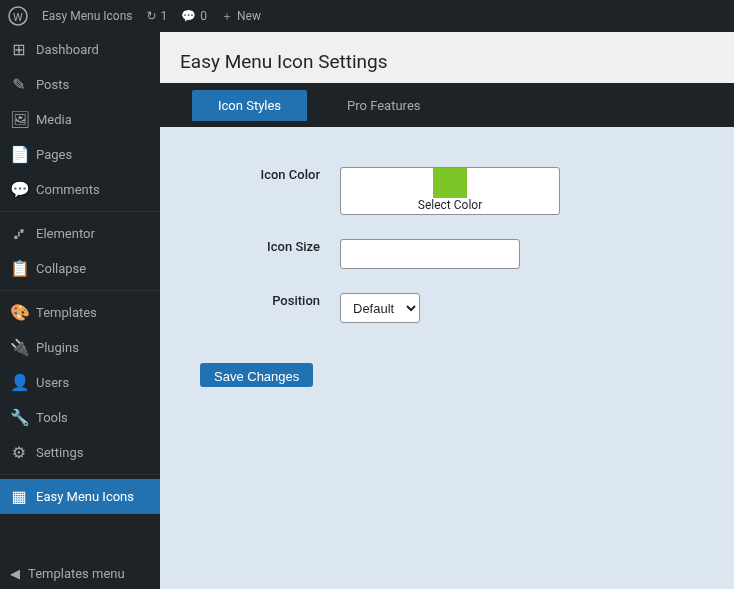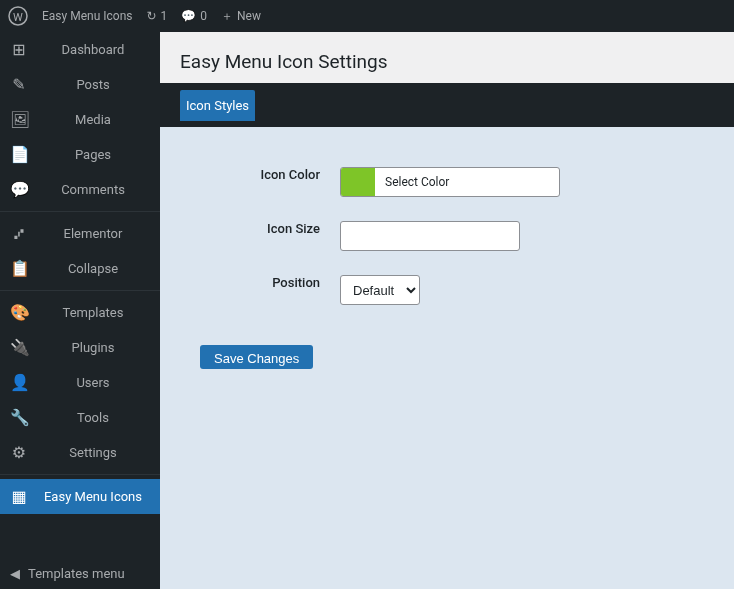--- a/index.html
+++ b/index.html
@@ -39,21 +39,21 @@
       flex-direction: column;
     }
     .sidebar-item {
       display: flex; align-items: center; gap: 8px;
       padding: 8px 10px;
       cursor: pointer; font-size: 13px; color: #a7aaad;
       text-decoration: none;
     }
     .sidebar-item.active { background: #2271b1; color: #fff; }
     .sidebar-item-icon { font-size: 16px; width: 18px; text-align: center; flex-shrink: 0; }
-    .sidebar-item-label { flex: 1; text-align: center; }
+    .sidebar-item-label { flex: 1; }
 
     .sidebar-divider { height: 1px; background: #2c3338; margin: 4px 0; }
 
     .collapse-menu {
       display: flex; align-items: center; gap: 8px;
       padding: 8px 10px; cursor: pointer; color: #a7aaad; font-size: 13px;
       margin-top: auto;
     }
 
     
@@ -77,25 +77,26 @@
     
     .tab-bar {
       background: #1d2327;
       display: flex;
       align-items: center;
       padding: 0 20px;
       gap: 2px;
       height: 44px;
     }
     .tab {
-      padding: 8px 6px;
+      padding: 8px 26px;
       font-size: 13px;
       cursor: pointer;
       border-radius: 2px 2px 0 0;
       color: #a7aaad;
+      margin-left: 12px;
     }
     .tab.active {
       background: #2271b1;
       color: #fff;
     }
 
     
     .settings-area {
       background: #dce6f0;
       flex: 1;
@@ -127,21 +128,22 @@
     }
 
     
     .color-picker-btn {
       display: flex; align-items: center; gap: 0;
       border: 1px solid #8c8f94;
       border-radius: 3px;
       overflow: hidden;
       cursor: pointer;
       background: #fff;
-      height: 30px;
+      height: 48px;
+      flex-direction: column;
     }
     .color-swatch {
       width: 34px; height: 30px; background: #7ec528; flex-shrink: 0;
     }
     .color-label {
       padding: 0 10px; font-size: 12px; color: #1d2327;
     }
 
     
     .text-input {
@@ -277,20 +279,23 @@
 
   <div class="content">
 
     <div class="page-header">
       <h1 class="page-title">Easy Menu Icon Settings</h1>
     </div>
 
     <div class="tab-bar">
       <div class="tab active">
         <span>Icon Styles</span>
+      </div>
+      <div class="tab">
+        <span>Pro Features</span>
       </div>
     </div>
 
     <div class="settings-area">
 
       <div class="settings-form">
 
         <div class="form-row">
           <div class="form-label">Icon Color</div>
           <div class="form-control">

